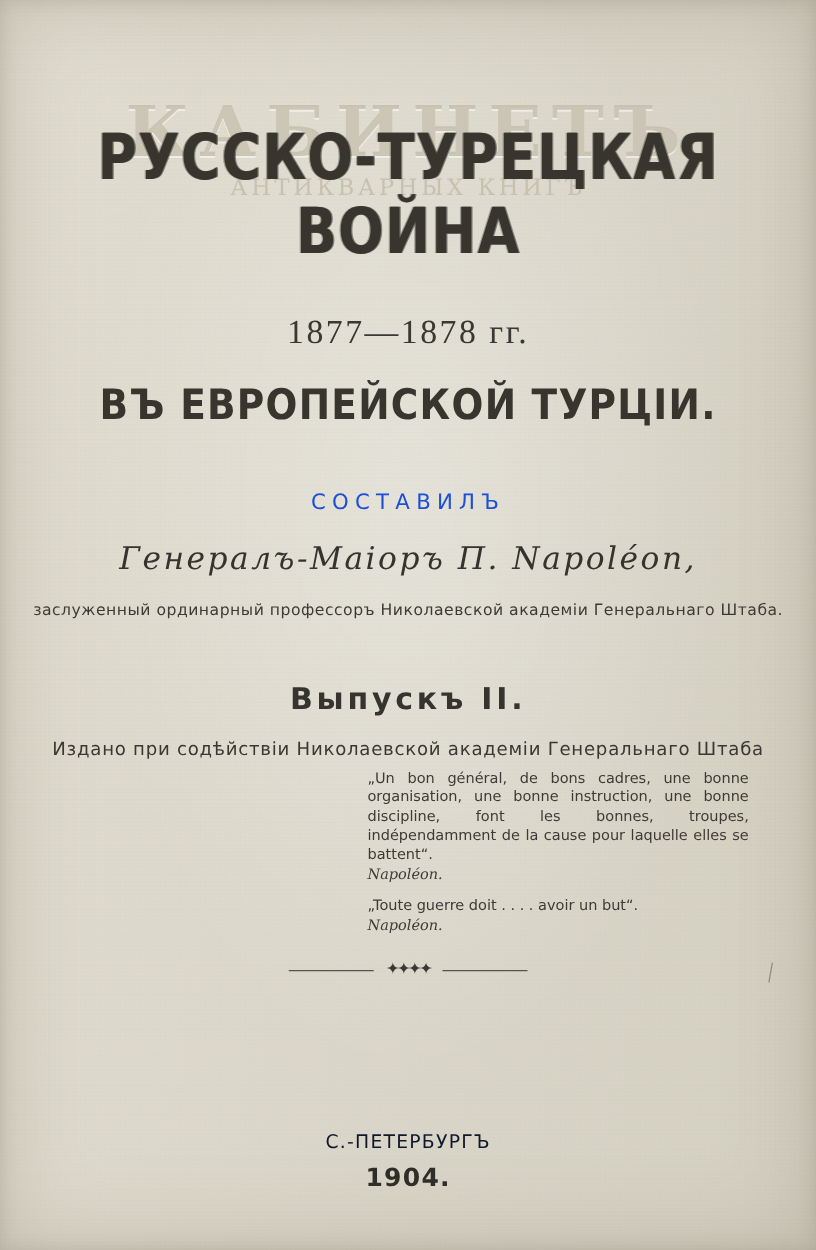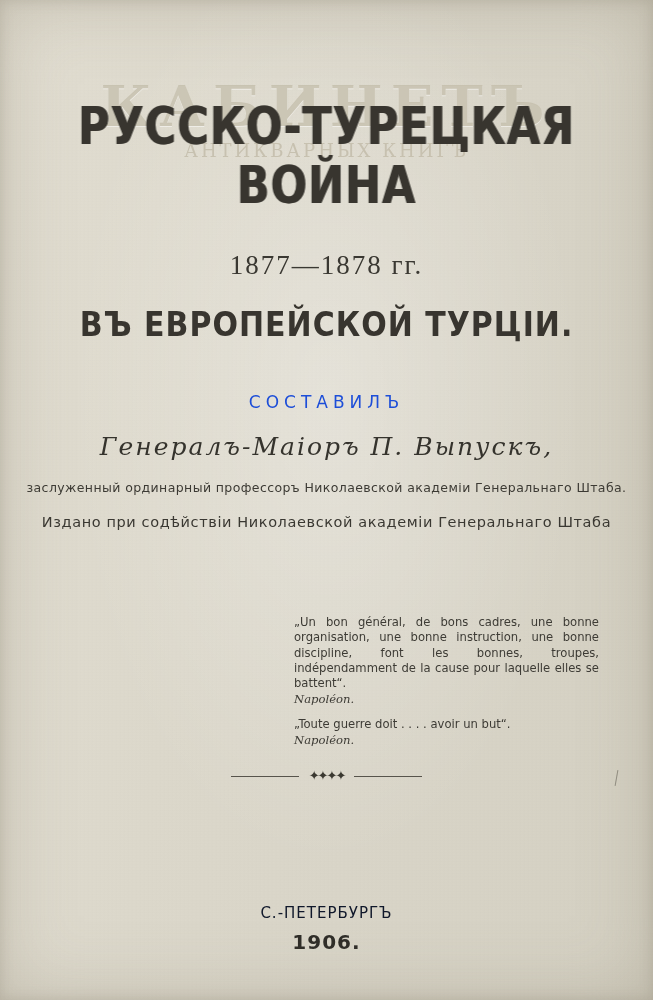--- a/index.html
+++ b/index.html
@@ -251,39 +251,40 @@
   <div class="watermark">
     <div class="wm-main">КАБИНЕТЪ</div>
     <div class="wm-sub">АНТИКВАРНЫХ КНИГЪ</div>
   </div>
 
   <div class="title-main">РУССКО-ТУРЕЦКАЯ ВОЙНА</div>
   <div class="years">1877—1878 гг.</div>
   <div class="title-sub">ВЪ ЕВРОПЕЙСКОЙ ТУРЦІИ.</div>
 
   <div class="compiled-by">СОСТАВИЛЪ</div>
-  <div class="author">Генералъ-Маіоръ П. Выпускъ,</div>
+  <div class="author">Генералъ-Маіоръ П. Napoléon,</div>
   <div class="author-desc">заслуженный ординарный профессоръ Николаевской академіи Генеральнаго Штаба.</div>
 
+  <div class="issue">Выпускъ II.</div>
   <div class="published-with">Издано при содѣйствіи Николаевской академіи Генеральнаго Штаба</div>
 
   <div class="epigraph">
     <div>„Un bon général, de bons cadres, une bonne organisation, une bonne instruction, une bonne discipline, font les bonnes, troupes, indépendamment de la cause pour laquelle elles se battent“.</div>
     <div class="attrib">Napoléon.</div>
     <div class="quote2">„Toute guerre doit . . . . avoir un but“.</div>
     <div class="attrib">Napoléon.</div>
   </div>
 
   <div class="ornament">
     <div class="rule"></div>
     <div class="glyph">✦✦✦✦</div>
     <div class="rule"></div>
   </div>
   <div class="tick"></div>
 
   <div class="imprint">
     <div class="city">С.-ПЕТЕРБУРГЪ</div>
-    <div class="year">1906.</div>
+    <div class="year">1904.</div>
   </div>
 
 </div>
 
 <div class="edge-shadow"></div>
 
 </body></html>

